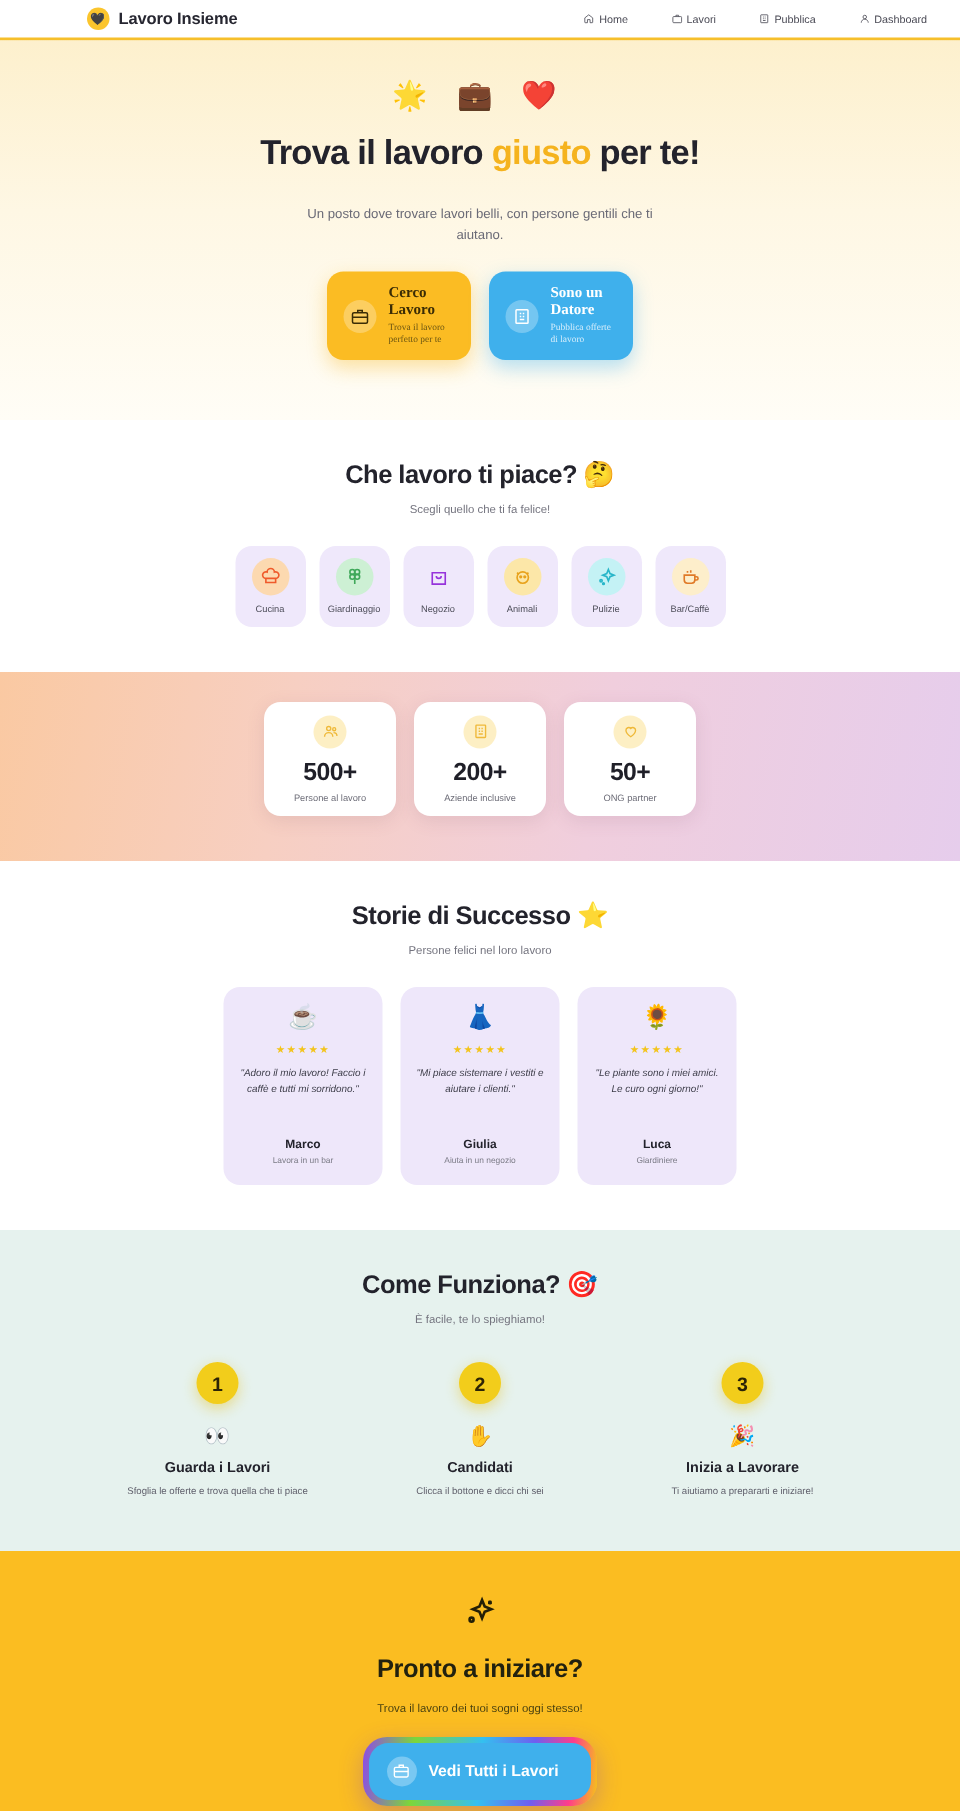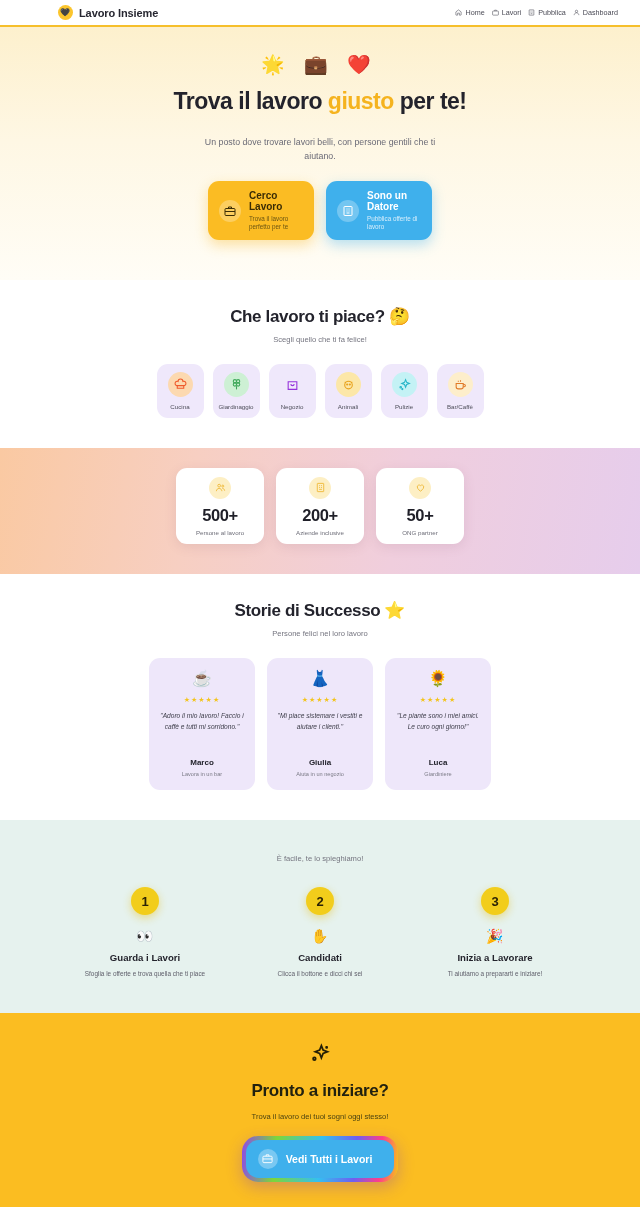--- a/index.html
+++ b/index.html
@@ -23,41 +23,41 @@
     justify-content: space-between;
   }
   .brand { display: flex; align-items: center; gap: 6px; }
   .brand-badge {
     width: 15px; height: 15px; border-radius: 50%;
     background: #fbc52d;
     display: flex; align-items: center; justify-content: center;
     font-size: 8px; line-height: 1;
   }
   .brand-name { font-size: 11px; font-weight: 700; color: #262630; letter-spacing: -.1px; }
-  .nav-links { display: flex; align-items: center; gap: 7px; }
+  .nav-links { display: flex; align-items: center; gap: 29px; }
   .nav-link { display: flex; align-items: center; gap: 3px; font-size: 7.2px; color: #4a4a55; text-decoration: none; }
   .nav-link svg { width: 7px; height: 7px; display: block; }
 
   
   .hero {
     background: linear-gradient(180deg, #fdf0cd 0%, #fef7e4 45%, #fffdf6 100%);
     padding: 28px 20px 40px;
     text-align: center;
   }
   .hero-emojis { font-size: 19px; letter-spacing: 7px; line-height: 1; margin-bottom: 14px; }
   .hero-title { font-size: 23px; font-weight: 700; color: #23232c; letter-spacing: -.5px; margin-bottom: 21px; }
   .hero-title .hl { color: #f5b31e; }
   .hero-sub { font-size: 8.8px; color: #6a6a76; line-height: 1.55; max-width: 250px; margin: 0 auto 18px; }
   .hero-ctas { display: flex; justify-content: center; gap: 12px; }
   .cta-card {
-    width: 106px; height: 59px; border-radius: 11px;
+    width: 96px; height: 59px; border-radius: 11px;
     display: flex; align-items: center; gap: 8px;
     padding: 0 11px;
     text-align: left; cursor: pointer; border: none;
-    font-family: Liberation Sans, sans-serif;
+    font-family: Liberation Serif, serif;
   }
   .cta-card.yellow { background: #fbbc23; box-shadow: 0 5px 13px rgba(246,181,30,.38); }
   .cta-card.blue   { background: #3fb0ec; box-shadow: 0 5px 13px rgba(63,176,236,.38); }
   .cta-ico {
     width: 22px; height: 22px; border-radius: 50%;
     background: rgba(255,255,255,.28);
     display: flex; align-items: center; justify-content: center; flex: 0 0 22px;
   }
   .cta-ico svg { width: 12px; height: 12px; }
   .cta-txt-t { font-size: 10px; font-weight: 700; line-height: 1.15; }
@@ -359,20 +359,21 @@
         <span class="tst-emoji">🌻</span>
         <span class="tst-stars">★★★★★</span>
         <p class="tst-quote">"Le piante sono i miei amici. Le curo ogni giorno!"</p>
         <span class="tst-name">Luca</span>
         <span class="tst-role">Giardiniere</span>
       </div>
     </div>
   </section>
 
   <section class="how">
+    <h2 class="sec-title">Come Funziona? 🎯</h2>
     <p class="sec-sub">È facile, te lo spieghiamo!</p>
     <div class="steps">
       <div class="step">
         <span class="step-circle">1</span>
         <span class="step-emoji">👀</span>
         <span class="step-title">Guarda i Lavori</span>
         <span class="step-desc">Sfoglia le offerte e trova quella che ti piace</span>
       </div>
       <div class="step">
         <span class="step-circle">2</span>

